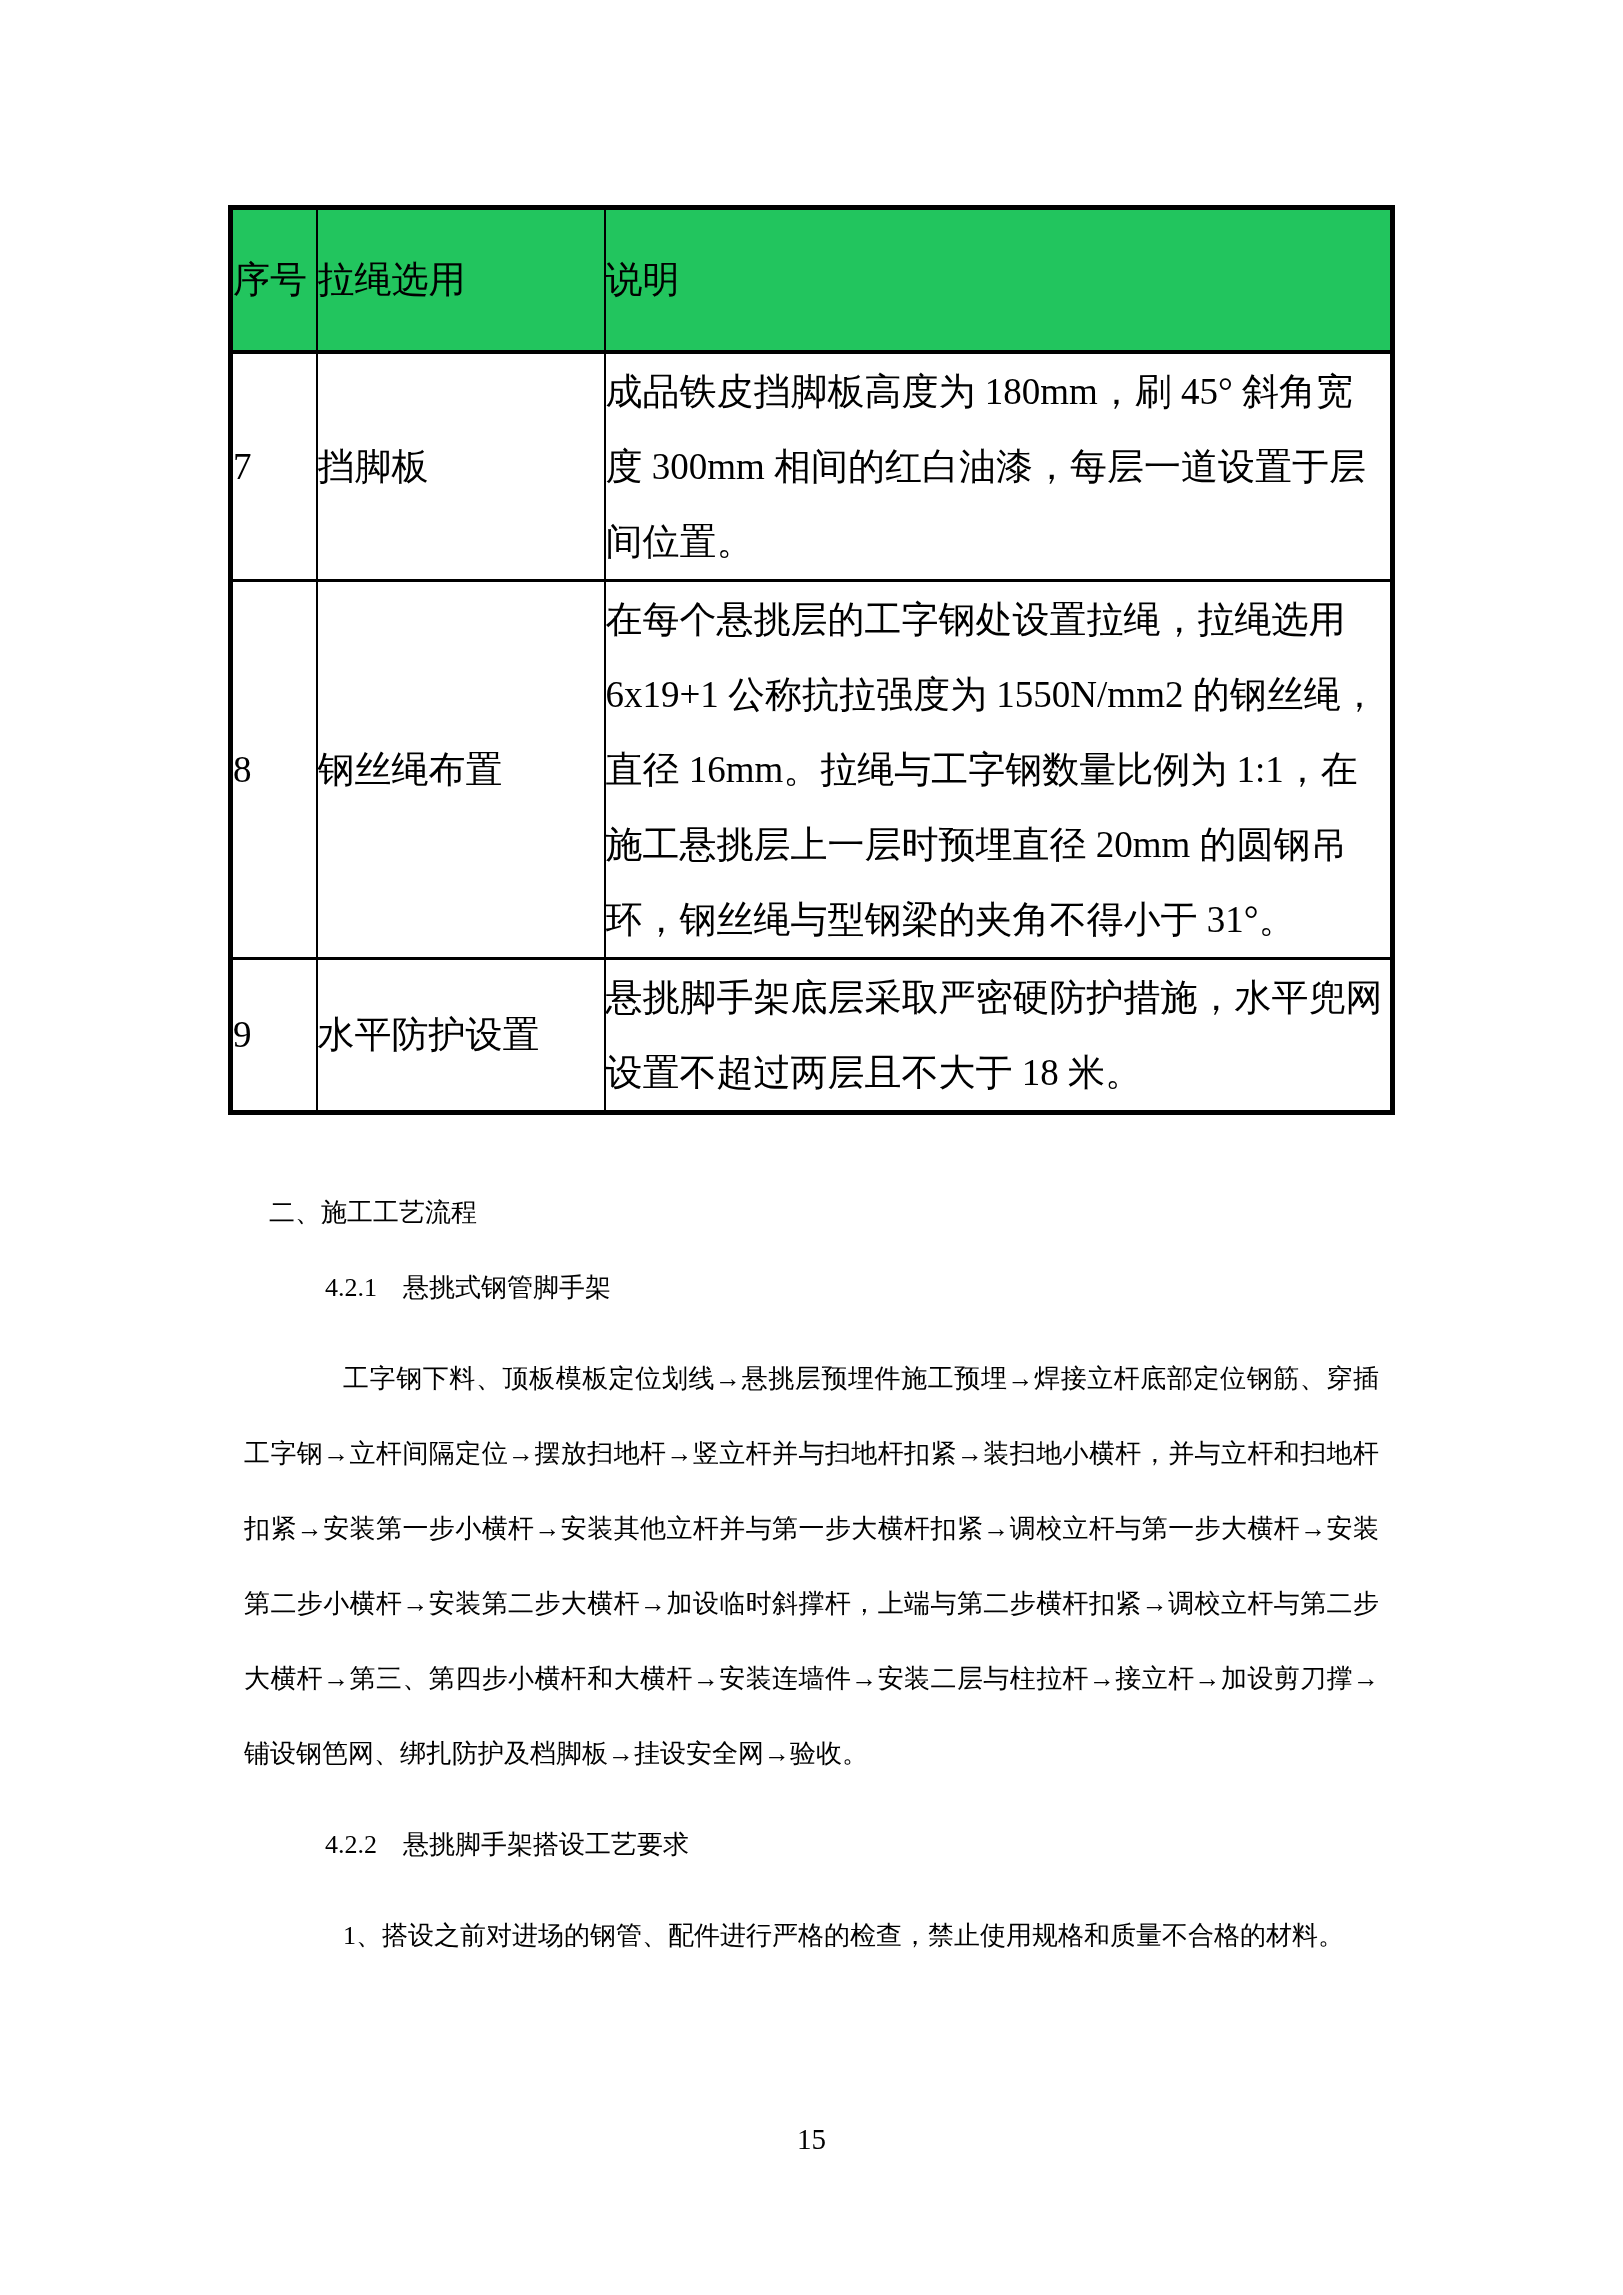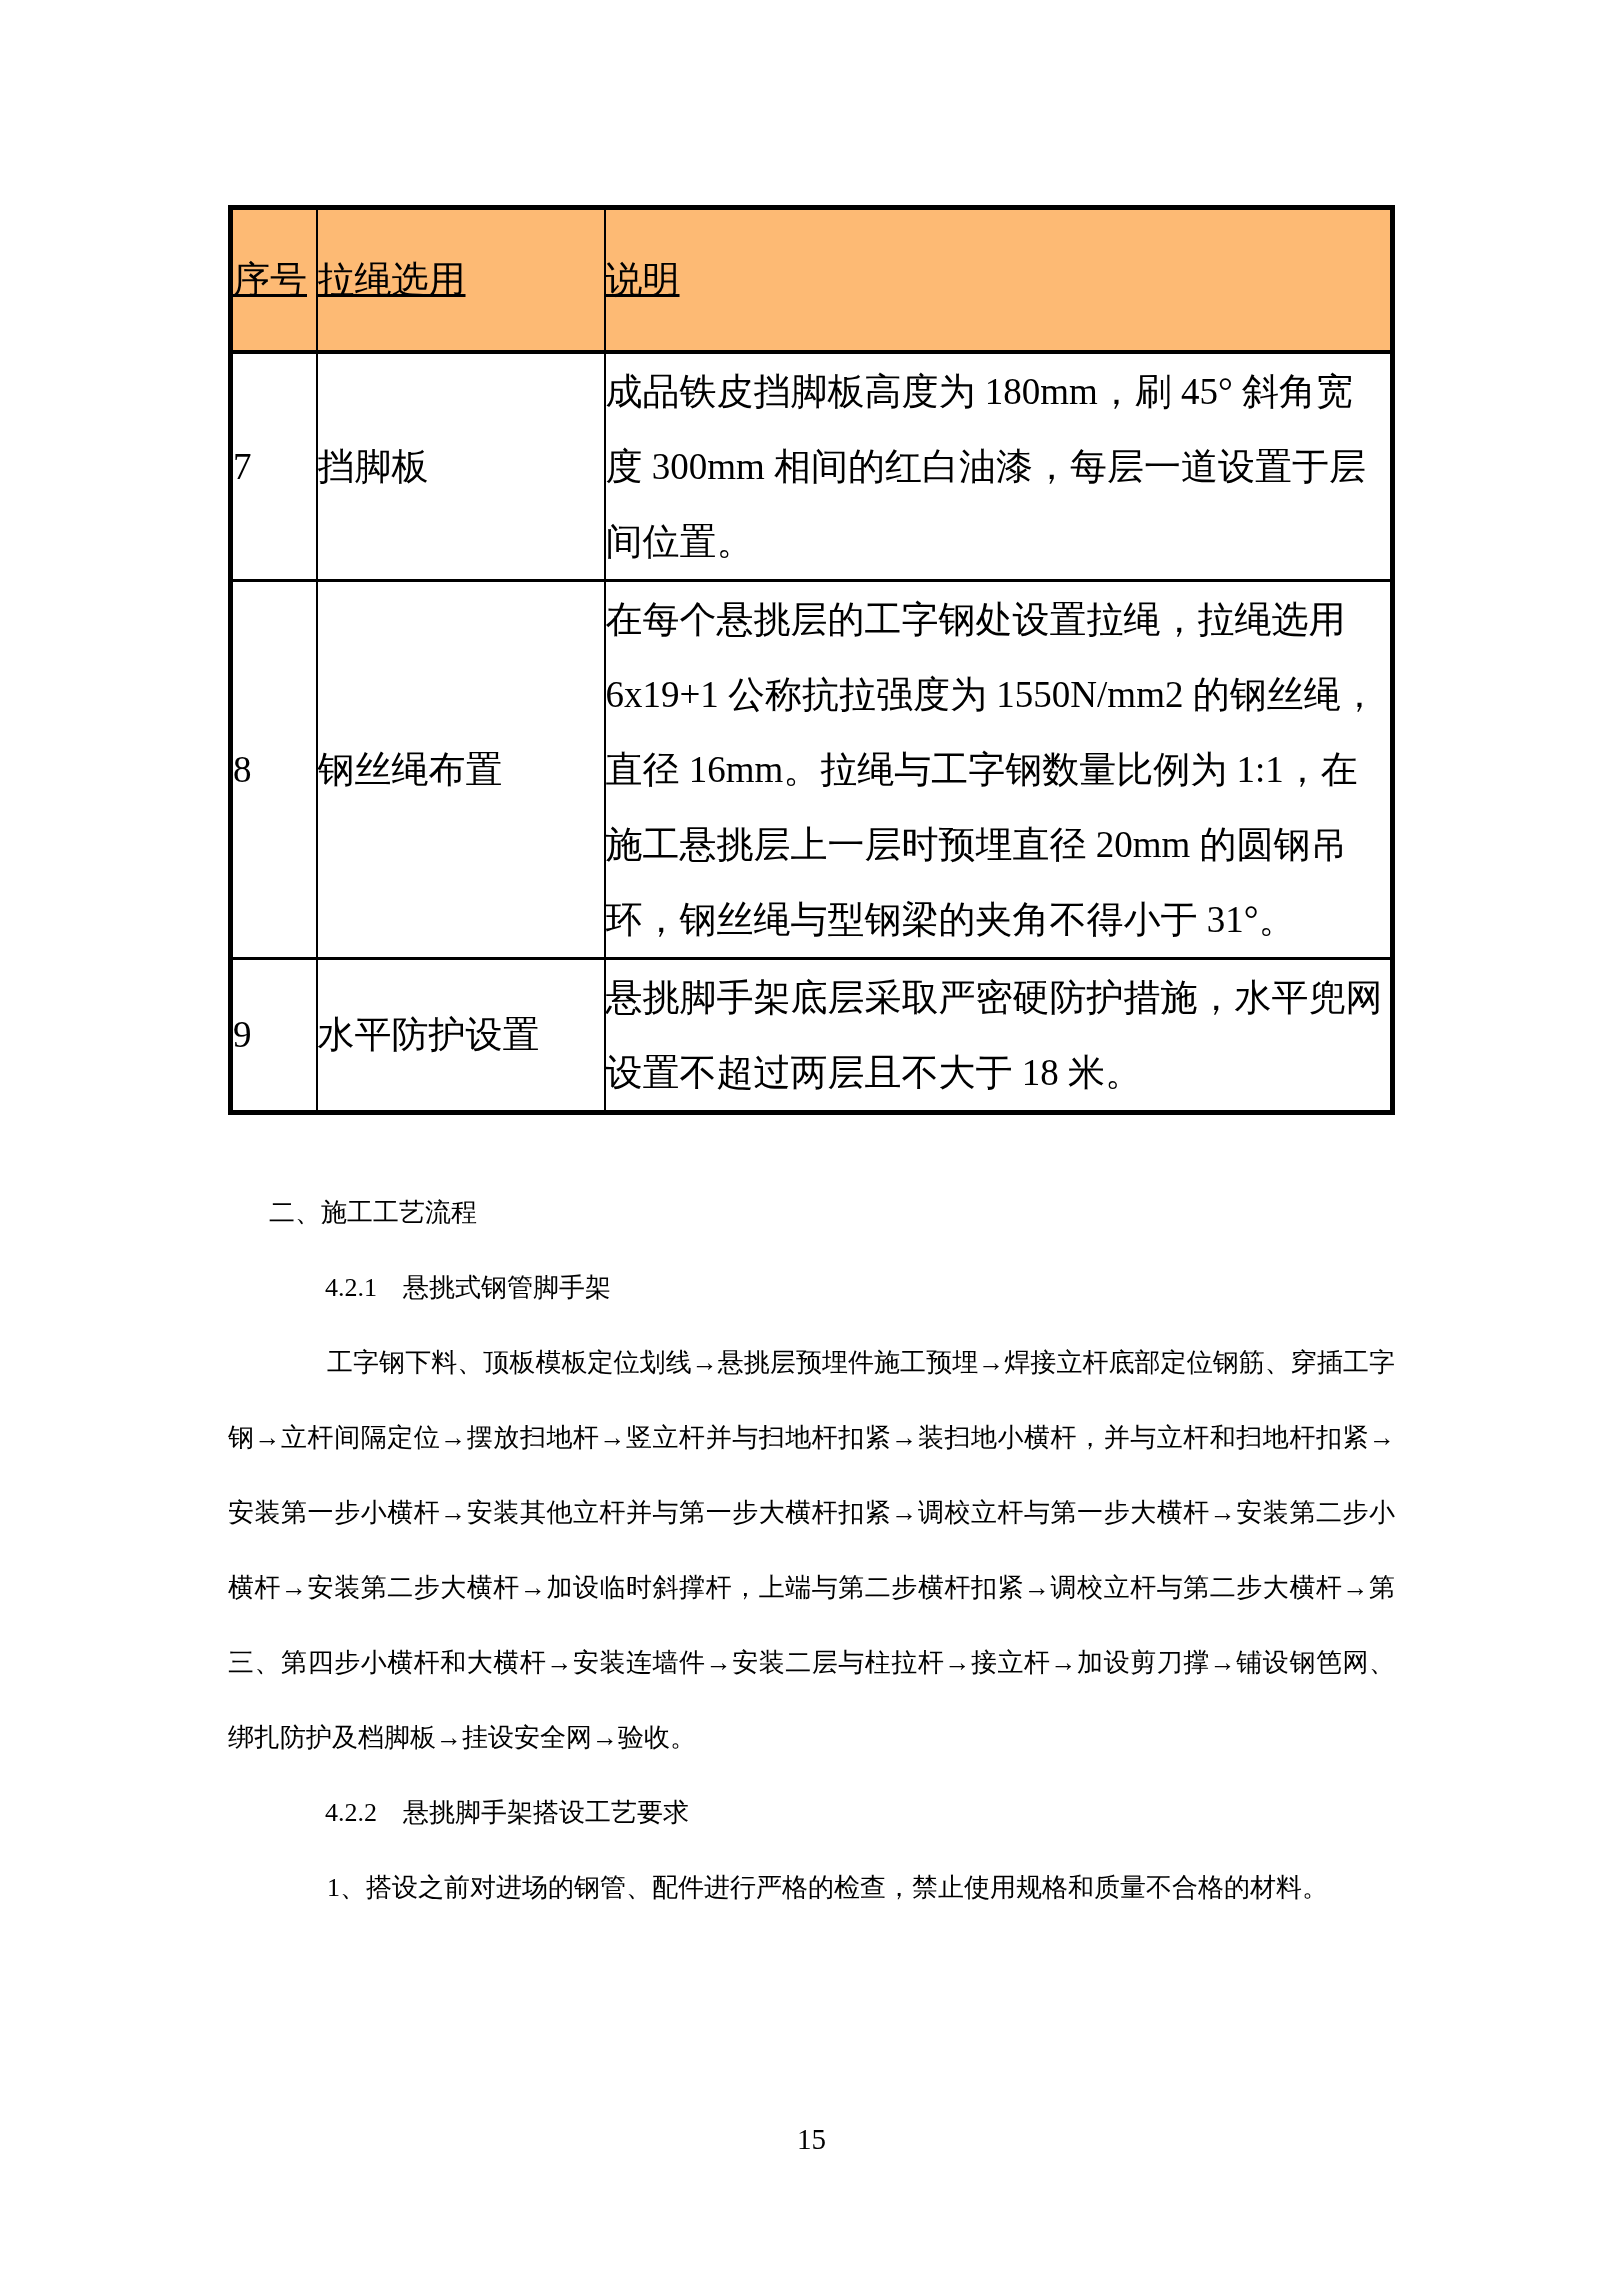--- a/index.html
+++ b/index.html
@@ -34,24 +34,23 @@
     border-right: 2px solid #000;
     border-top: 3.9px solid #000;
     border-bottom: 3.9px solid #000;
     font-weight: normal;
     vertical-align: middle;
     text-align: left;
     padding: 0;
   }
   table.design-table thead tr { height: 144px; }
   table.design-table thead th {
-    background: #fdba74;
+    background: #22c55e;
     line-height: 69px;
     border-bottom: 4.6px solid #000;
-    text-decoration: underline;
   }
   tr.row-7 { height: 228px; }
   tr.row-8 { height: 370px; }
   tr.row-9 { height: 148px; }
   .cell-no   { padding-left: 11.8px; }
   .cell-item { padding-left: 15.7px; }
   .cell-desc {
     padding-left: 19.6px;
     padding-right: 17px;
     text-align: justify;
@@ -61,21 +60,21 @@
     margin: 60px 0 0 0;
     padding-left: 41px;
     font-weight: normal;
   }
   .heading-3 {
     margin: 0;
     padding-left: 97px;
     font-weight: normal;
   }
   .para {
-    margin: 0;
+    margin: 16px;
     text-indent: 99px;
     text-align: justify;
   }
   .page-footer {
     position: absolute;
     top: 2123px;
     left: 0;
     width: 100%;
     text-align: center;
     font-size: 29px;

